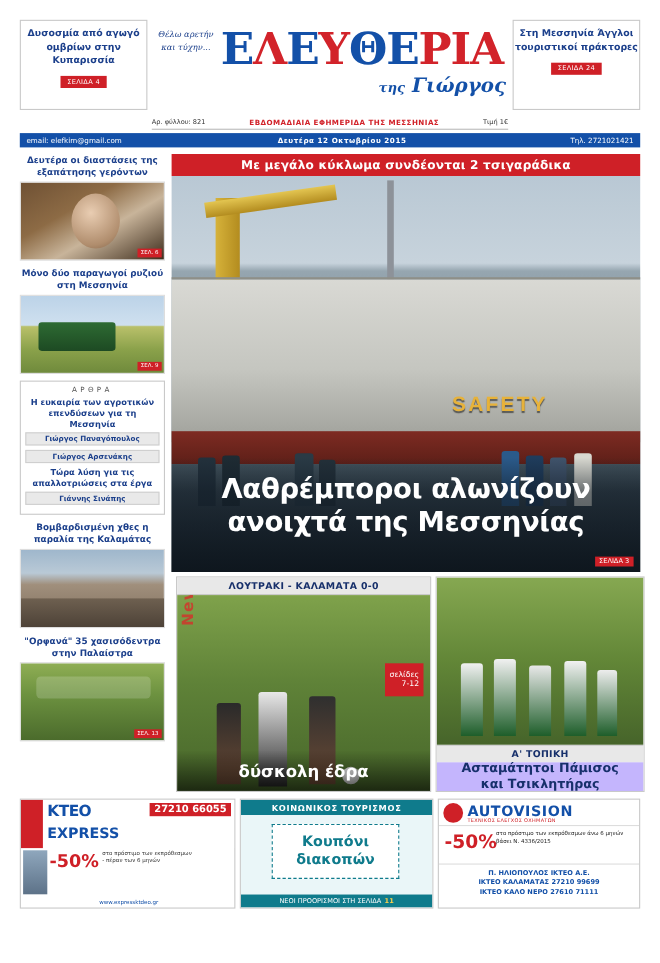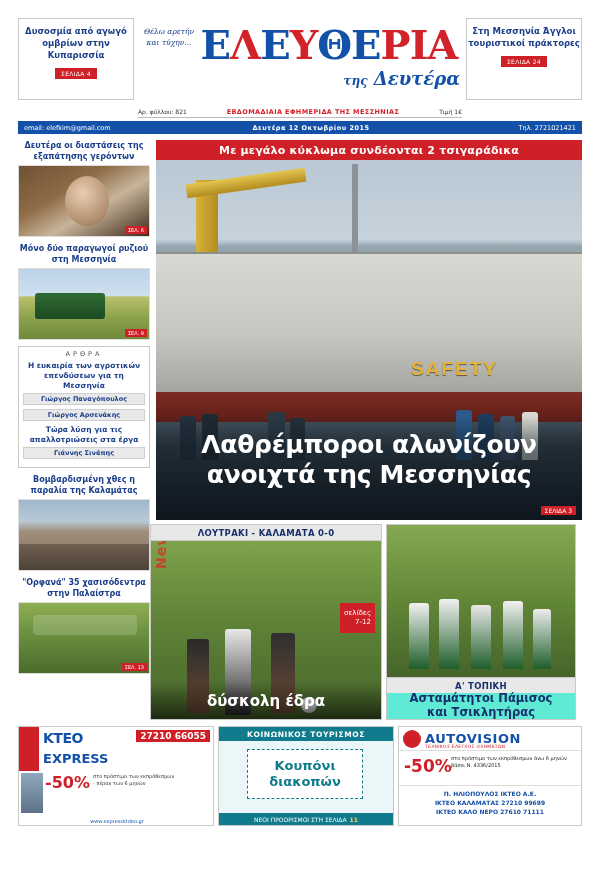--- a/index.html
+++ b/index.html
@@ -159,21 +159,21 @@
     color:#fff; text-align:center; padding-top:14px;
   }
   .headline .l1 { font-size:25px; font-weight:bold; line-height:30px; letter-spacing:-.3px; }
   .headline .l2 { font-size:25px; font-weight:bold; line-height:30px; letter-spacing:-.3px; }
   .pagebadge {
     position:absolute; right:6px; bottom:5px; background:#cf2027; color:#fff;
     font-size:6px; padding:1px 4px;
   }
 
   
-  .sports { position:absolute; left:150px; top:524px; width:426px; height:156px; }
+  .sports { position:absolute; left:160px; top:524px; width:426px; height:156px; }
   .sp { position:absolute; top:0; border:1px solid #c9c9c9; overflow:hidden; }
   .sp-left { left:0; width:232px; height:196px; }
   .sp-right { left:236px; width:190px; height:196px; }
   .sp-hdr {
     height:16px; background:#e8e8e8; border-bottom:1px solid #c9c9c9;
     font-size:8.5px; font-weight:bold; color:#17306b; display:flex;
     align-items:center; justify-content:center; letter-spacing:.3px;
   }
   .sp-photo { position:relative; height:178px; overflow:hidden; }
   .pitch1 { background:linear-gradient(180deg,#7fa24b 0%,#5f8238 45%,#47662a 100%); }
@@ -275,21 +275,21 @@
       <div class="mh-badge">ΣΕΛΙΔΑ 4</div>
     </div>
 
     <div class="mh-center">
       <div class="motto">Θέλω αρετήν και τύχην...</div>
       <div class="logo">
         <span><span class="theta-o">Ε</span>Λ<span class="theta-o">Ε</span>Υ<span class="theta-o">Θ</span><span class="theta-o">Ε</span>ΡΙΑ</span>
       </div>
       <div class="logo-sub">
         <span class="small">της</span>
-        <span>Δευτέρα</span>
+        <span>Γιώργος</span>
       </div>
     </div>
 
     <div class="mh-right">
       <div class="txt">Στη Μεσσηνία Άγγλοι τουριστικοί πράκτορες</div>
       <div class="mh-badge">ΣΕΛΙΔΑ 24</div>
     </div>
 
     <div class="mh-meta">
       <span>Αρ. φύλλου: 821</span>
@@ -406,21 +406,21 @@
       <div class="sp-photo pitch2" style="height:152px;">
         <div class="players">
           <div class="p" style="position:absolute;left:22px;bottom:8px;width:20px;height:66px;background:linear-gradient(180deg,#f1f1f1,#1e5e2a);"></div>
           <div class="p" style="position:absolute;left:52px;bottom:8px;width:20px;height:70px;background:linear-gradient(180deg,#f1f1f1,#1e5e2a);"></div>
           <div class="p" style="position:absolute;left:84px;bottom:8px;width:20px;height:64px;background:linear-gradient(180deg,#e8e8e8,#1e5e2a);"></div>
           <div class="p" style="position:absolute;left:116px;bottom:8px;width:20px;height:68px;background:linear-gradient(180deg,#f1f1f1,#1e5e2a);"></div>
           <div class="p" style="position:absolute;left:146px;bottom:8px;width:18px;height:60px;background:linear-gradient(180deg,#ededed,#1e5e2a);"></div>
         </div>
       </div>
       <div class="sp-hdr" style="border-top:1px solid #c9c9c9;border-bottom:none;">Α' ΤΟΠΙΚΗ</div>
-      <div style="position:relative;height:28px;background:#5eead4;">
+      <div style="position:relative;height:28px;background:#c4b5fd;">
         <div style="position:absolute;left:0;right:0;top:-2px;color:#17306b;font-size:11.5px;font-weight:bold;text-align:center;line-height:14px;">
           <div>Ασταμάτητοι Πάμισος</div>
           <div>και Τσικλητήρας</div>
         </div>
       </div>
     </div>
 
   </div>
 
   <div class="ads">

